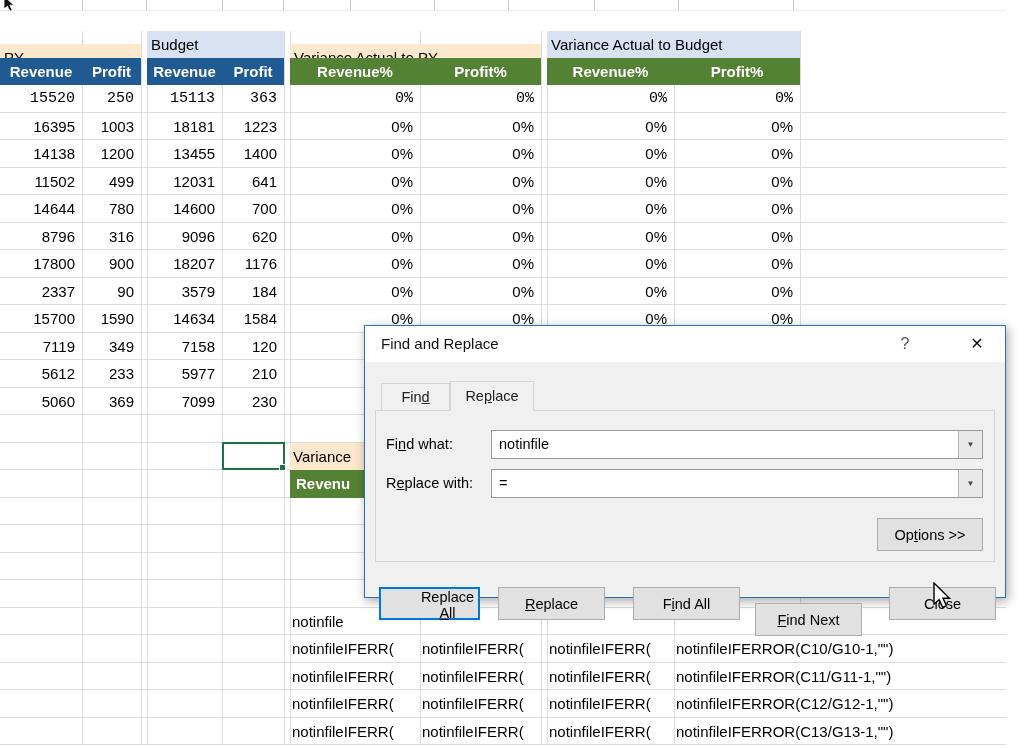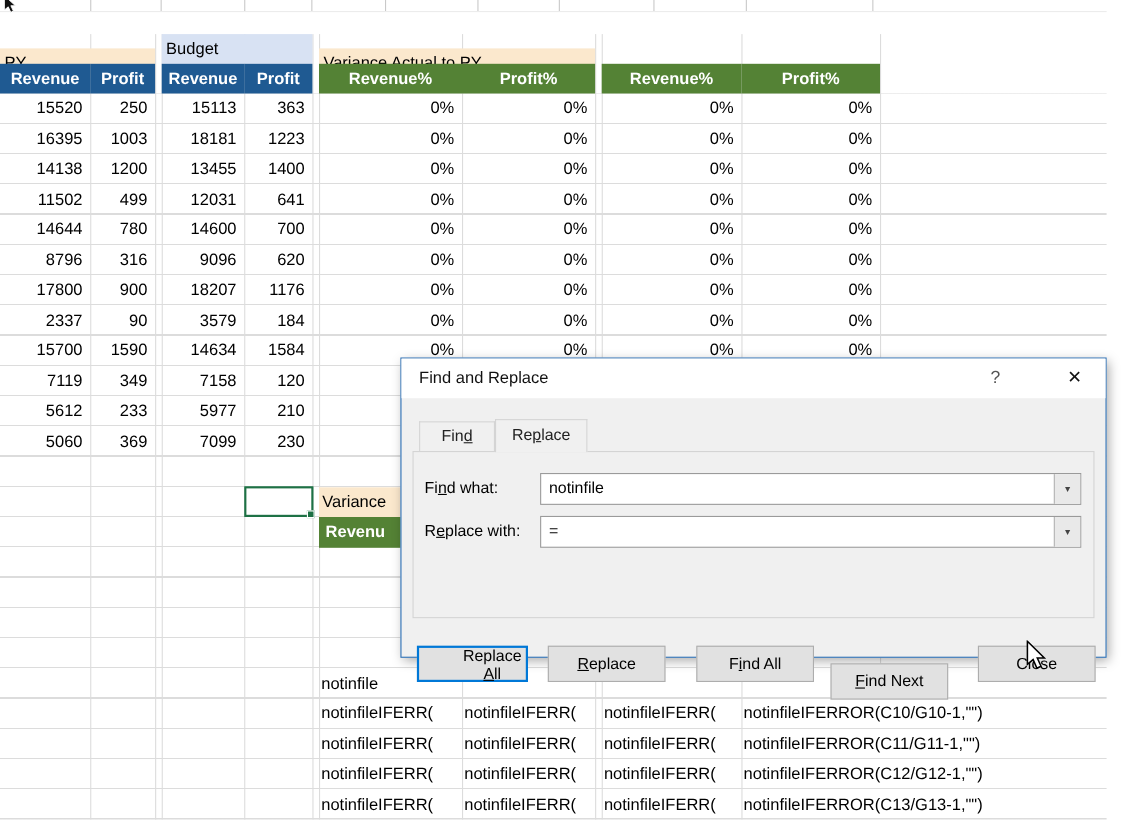--- a/index.html
+++ b/index.html
@@ -125,32 +125,33 @@
     <i style="left:420px"></i>
       <i style="left:541px"></i>
       <i style="left:547px"></i>
     <i style="left:674px"></i>
       <i class="short" style="left:800px"></i>
   </div>
 
   <div class="gcell cream" style="left:0;width:141px">PY</div>
   <div class="gcell blue" style="left:147px;width:137px">Budget</div>
   <div class="gcell cream" style="left:290px;width:251px">Variance Actual to PY</div>
+  <div class="gcell blue" style="left:547px;width:253px">Variance Actual to Budget</div>
 
   <div class="scell navy col-a">Revenue</div>
   <div class="scell navy col-b">Profit</div>
   <div class="scell navy col-c">Revenue</div>
   <div class="scell navy col-d">Profit</div>
   <div class="scell green col-e">Revenue%</div>
   <div class="scell green col-f">Profit%</div>
   <div class="scell green col-g">Revenue%</div>
   <div class="scell green col-h">Profit%</div>
 
   <div>
-      <div class="sheet-row" style="top: 85px;">
+      <div class="sheet-row" style="top: 85px; font-family: Liberation Mono, monospace;">
         <div class="cell num col-a">15520</div>
         <div class="cell num col-b">250</div>
         <div class="cell num col-c">15113</div>
         <div class="cell num col-d">363</div>
         <div class="cell num col-e">0%</div>
         <div class="cell num col-f">0%</div>
         <div class="cell num col-g">0%</div>
         <div class="cell num col-h">0%</div>
       </div>
       <div class="sheet-row" style="top: 112.5px;">
@@ -310,20 +311,21 @@
     </div>
 
     <div class="flabel l2">R<span class="ukey">e</span>place with:</div>
     <div class="combo c2">
       <span class="cval">=</span>
       <span class="cbtn">
         <span class="carr">▼</span>
       </span>
     </div>
 
+    <button class="btn options">Op<span class="ukey">t</span>ions &gt;&gt;</button>
     <button class="btn b-replace-all">Replace <span class="ukey">A</span>ll</button>
     <button class="btn b-replace"><span class="ukey">R</span>eplace</button>
     <button class="btn b-find-all">F<span class="ukey">i</span>nd All</button>
     <button class="btn b-find-next"><span class="ukey">F</span>ind Next</button>
     <button class="btn b-close">Close</button>
   </div>
 
   <svg class="cursor cursor-top" width="16" height="18" viewBox="0 0 16 18">
     <path d="M1,1 L1,14 L4.5,11.2 L6.8,16.2 L9.2,15.1 L6.9,10.2 L11,10.2 Z" fill="#111" stroke="#fff" stroke-width="0.8"></path>
   </svg>

